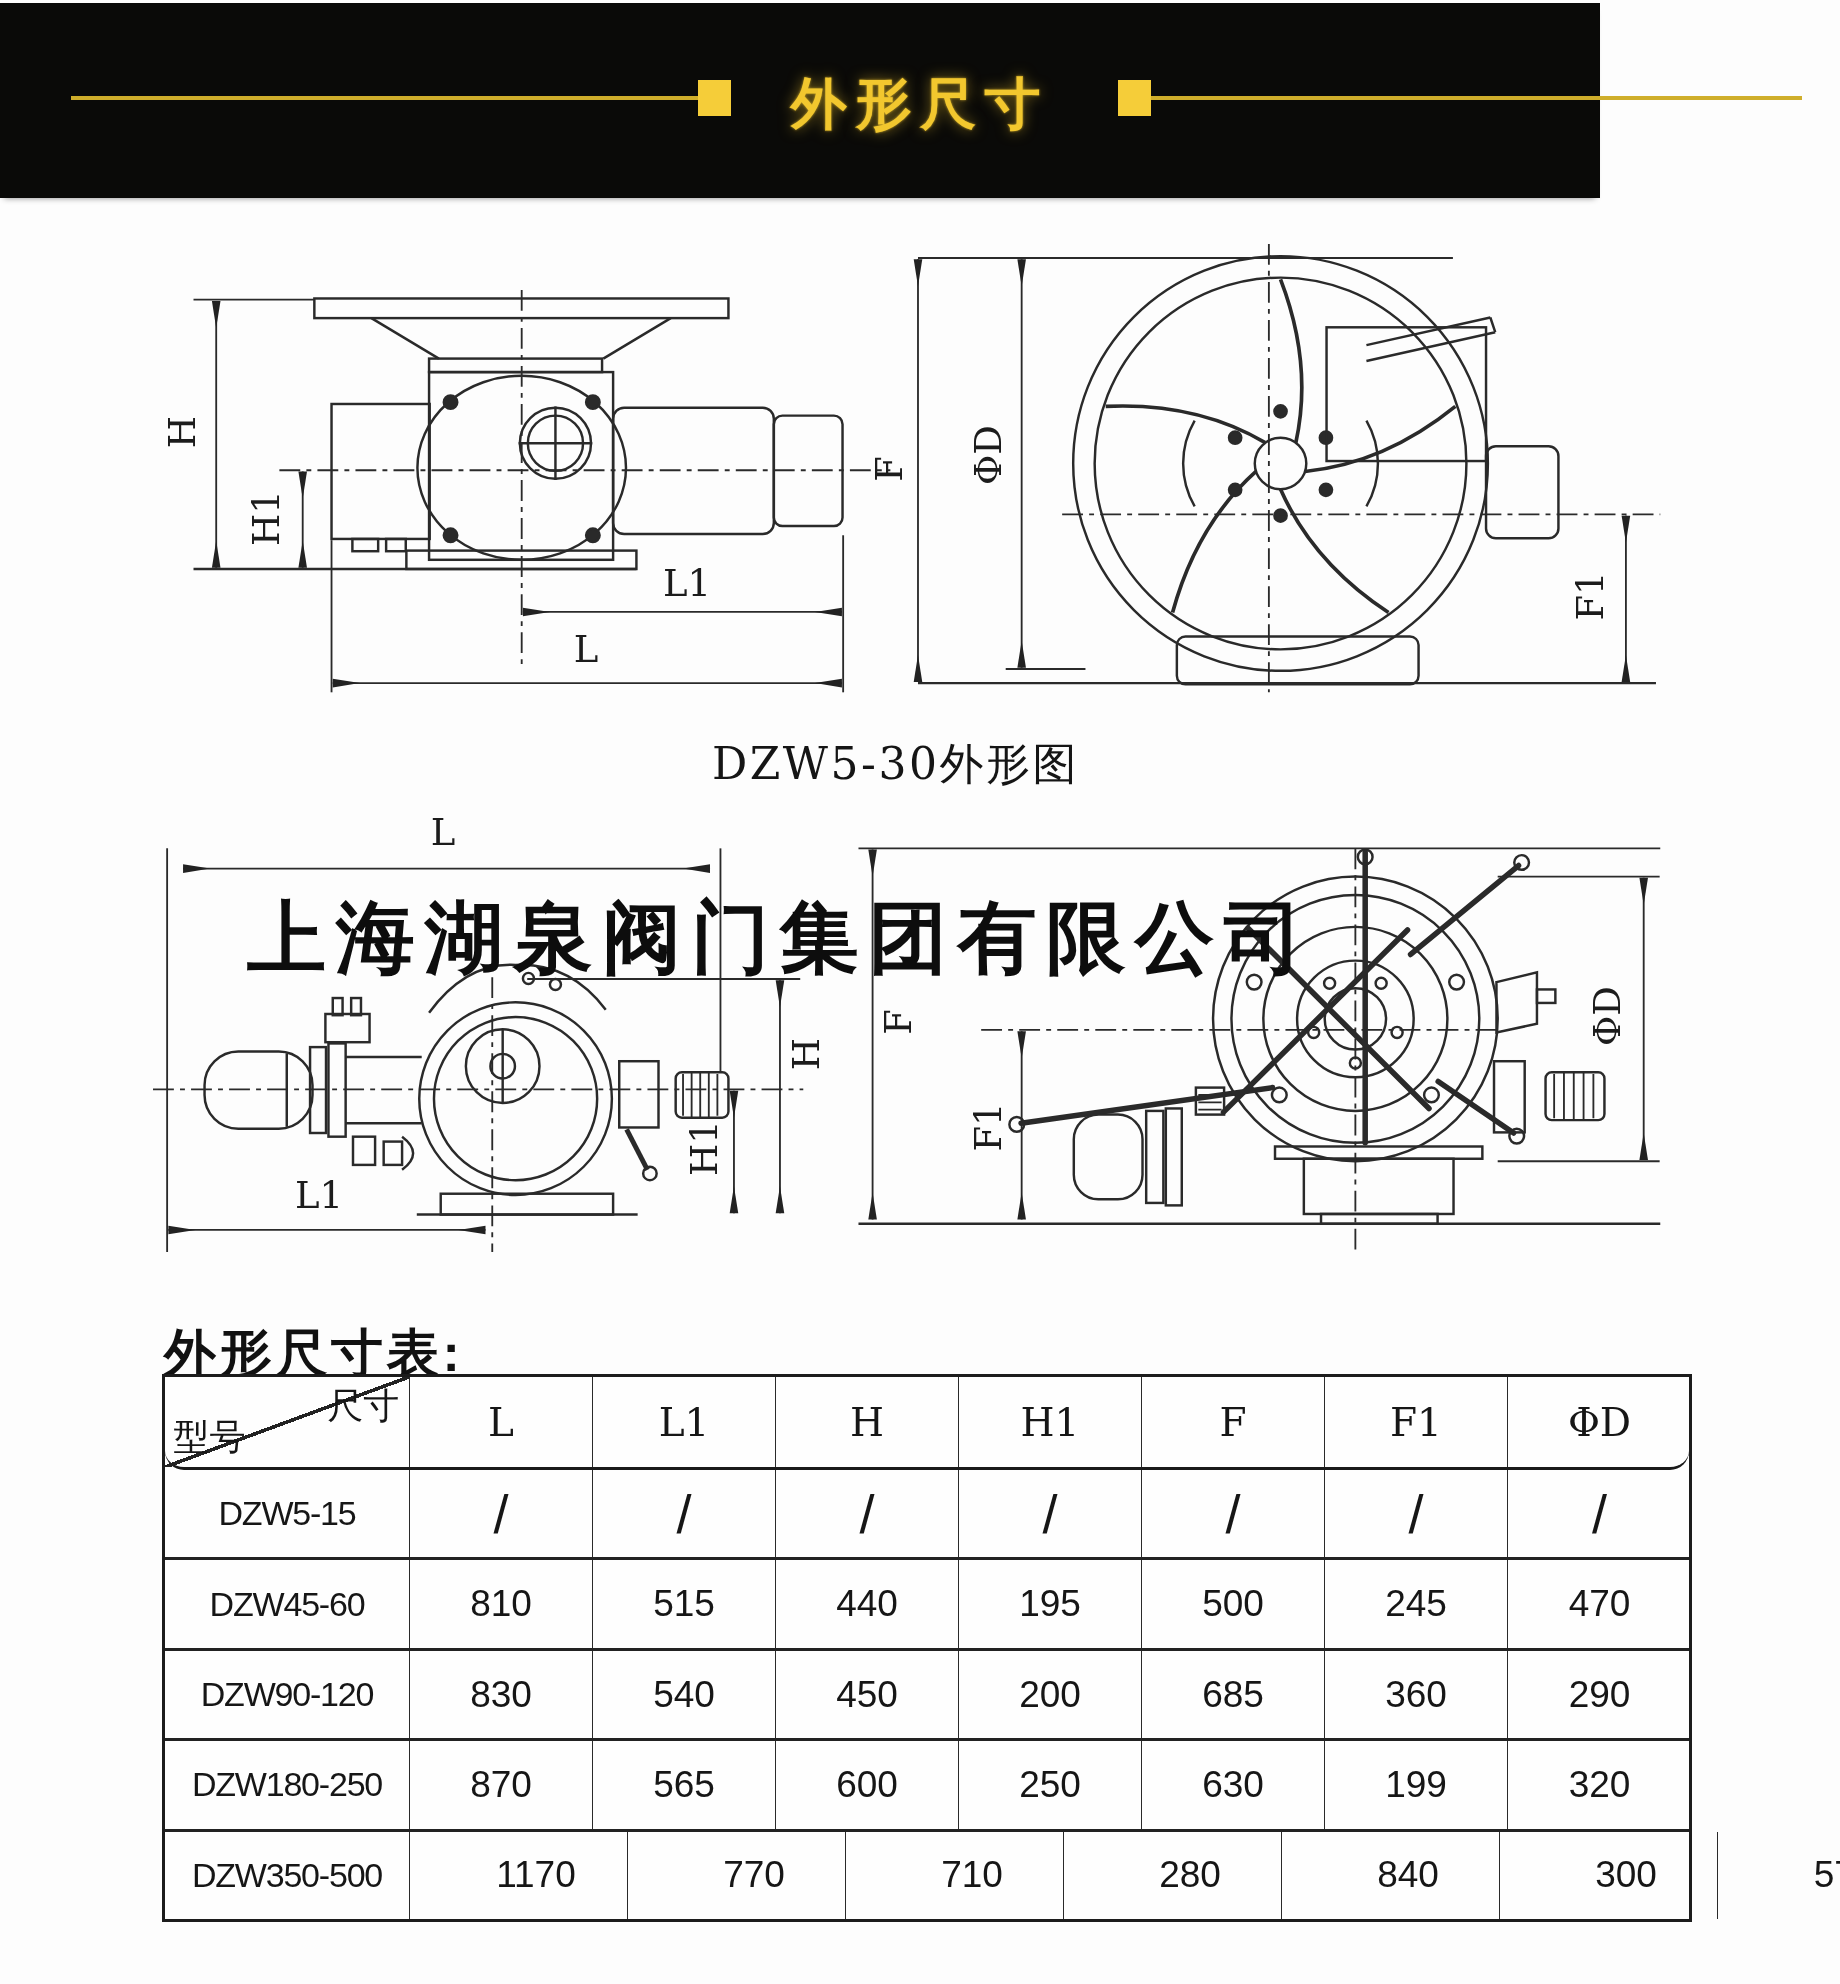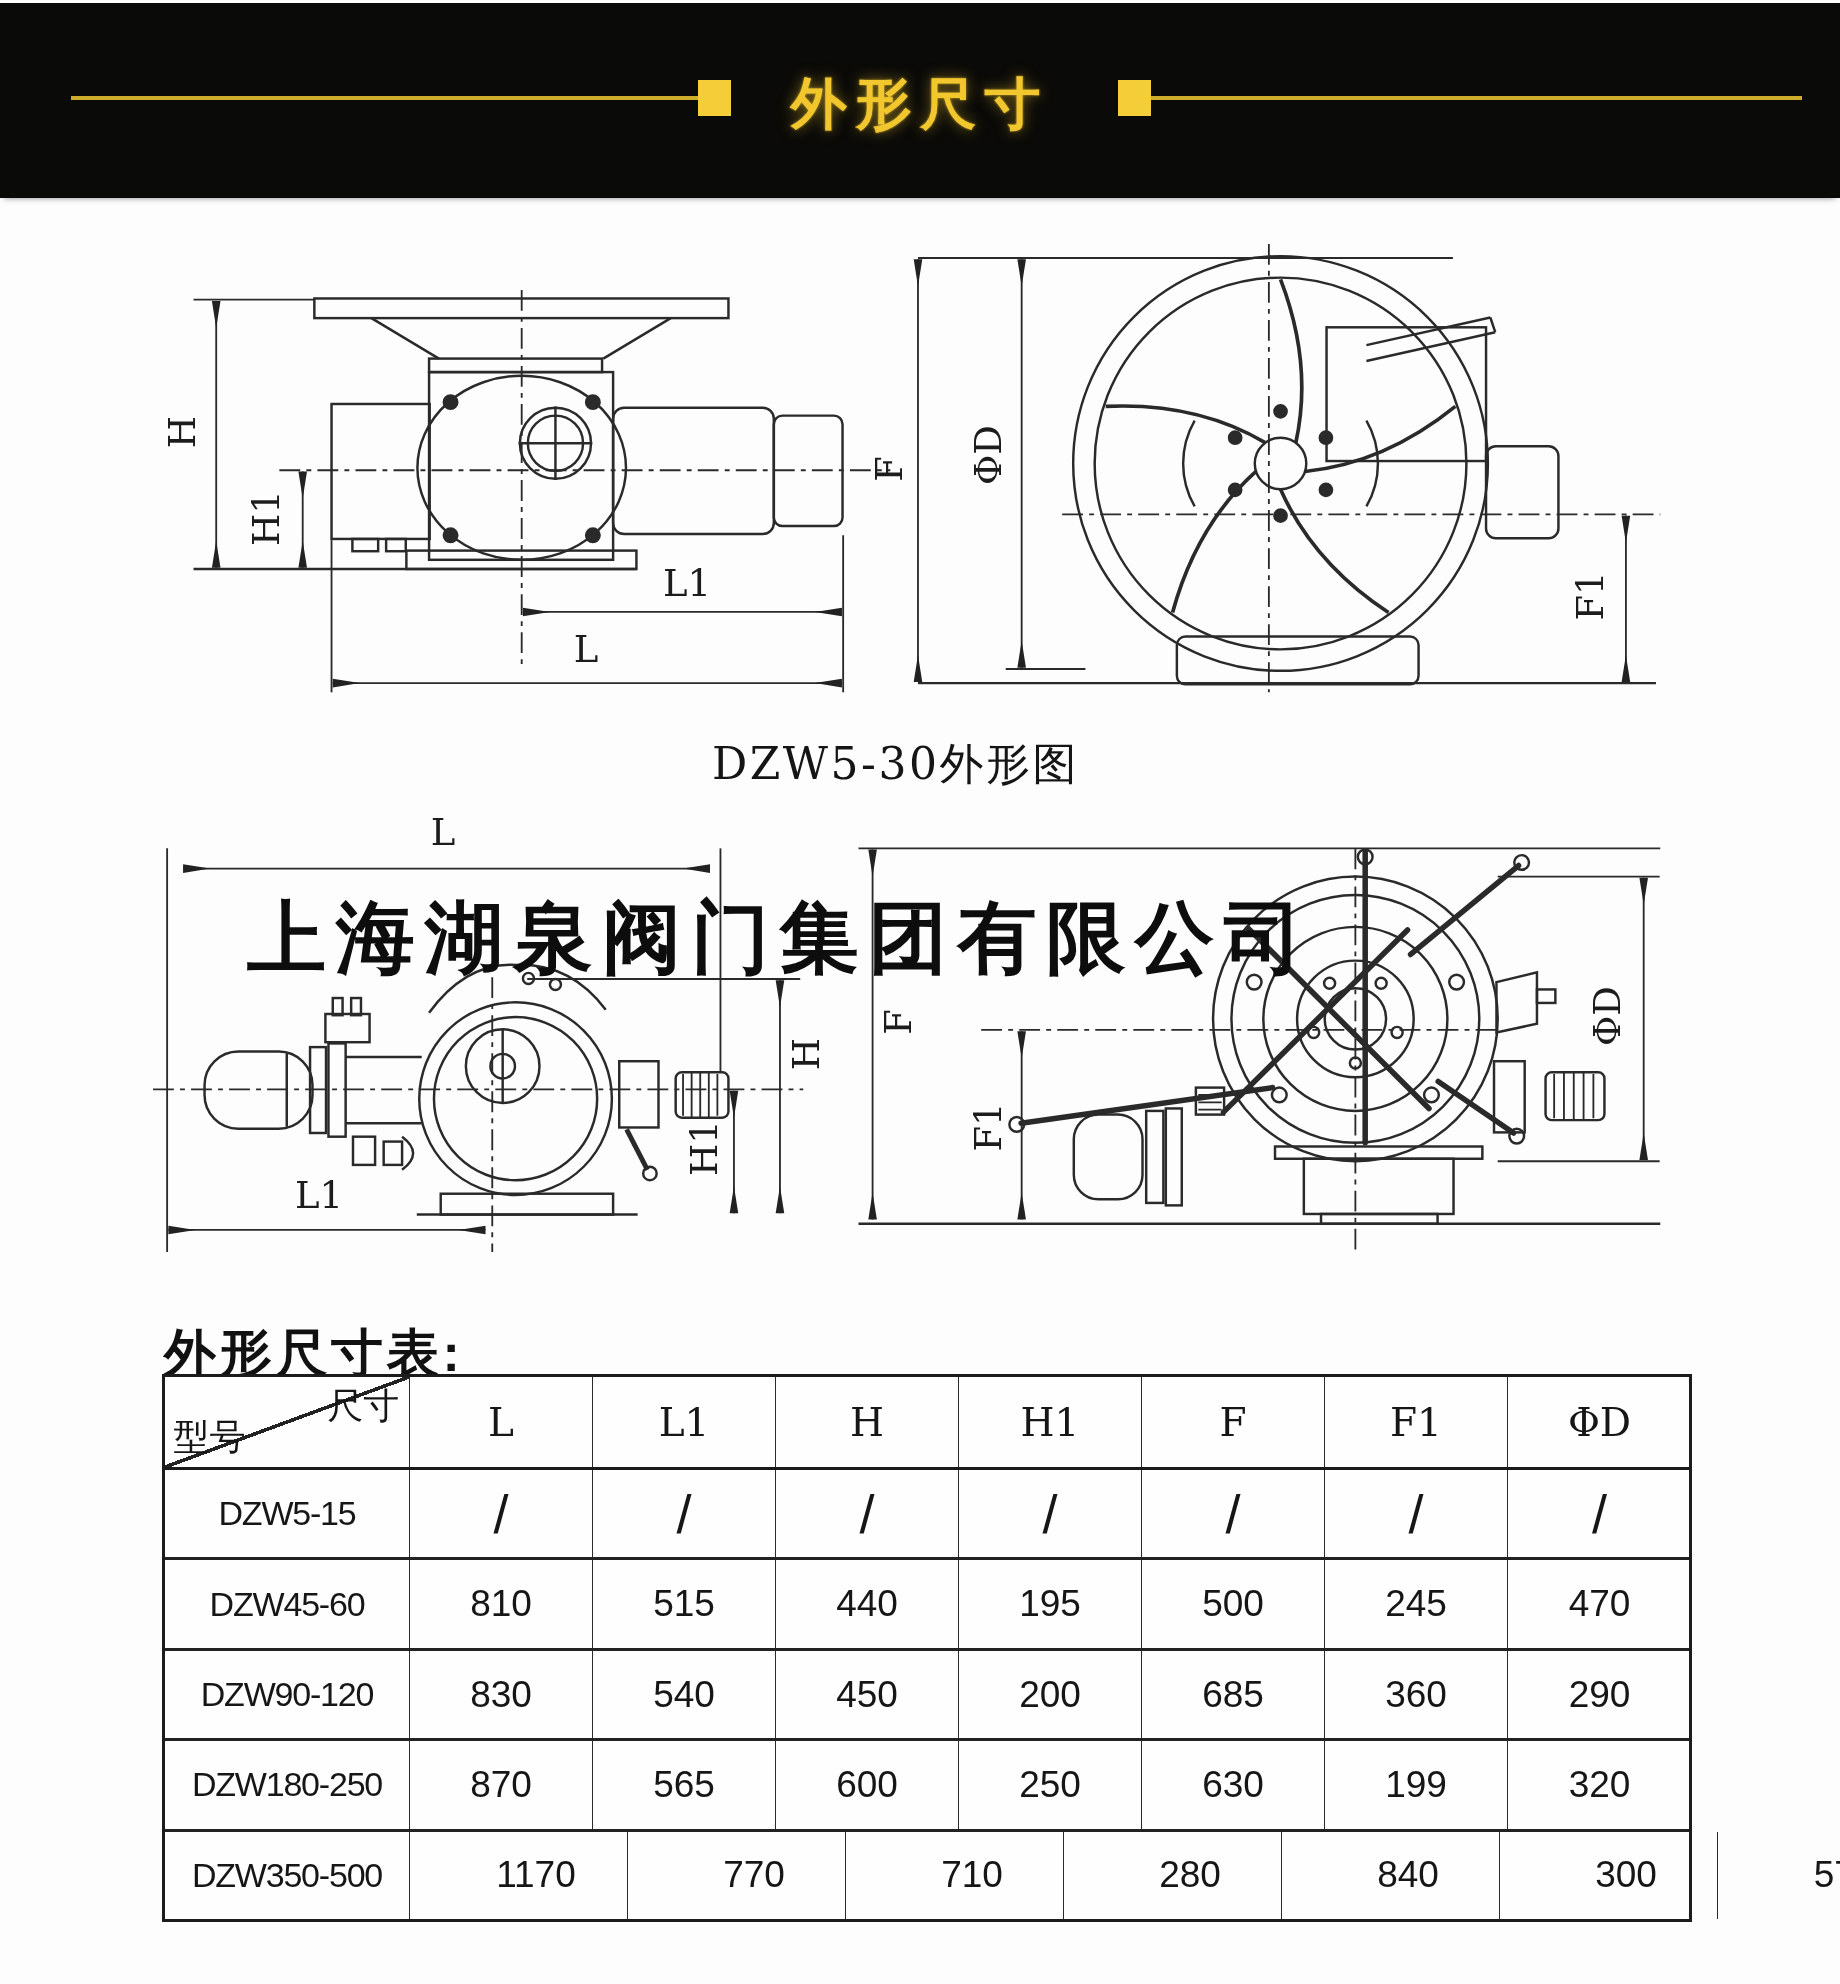--- a/index.html
+++ b/index.html
@@ -5,21 +5,21 @@
   html,body{margin:0;padding:0;}
   body{
     width:1840px;height:1985px;position:relative;overflow:hidden;
     background:#fdfdfd;
     font-family:"Liberation Sans", sans-serif;
     color:#1b1b1b;
   }
   .abs{position:absolute;}
 
   
-  .band{left:0;top:2.5px;width:1840px;height:195px;background:#0a0a08;
+  .band{left:0;top:2.5px;width:1600px;height:195px;background:#0a0a08;
         box-shadow:0 4.9px 6.1px -3.7px rgba(0,0,0,.45);text-decoration:underline;}
   .band-line{top:93px;height:4.3px;background:#cfae2b;}
   .band-sq{top:77px;width:33px;height:36px;background:#f5cd39;}
   .band-title{
     left:736px;top:64px;width:368px;text-align:center;
     font-size:56px;letter-spacing:8.6px;font-weight:600;color:#f2c72e;
     text-shadow:0 0 13.5px rgba(242,199,46,.55),0 0 2.5px rgba(242,199,46,.8);
     white-space:nowrap;
   }
 
@@ -45,21 +45,21 @@
   
   .tbl-title{left:164px;top:1287px;font-size:52px;font-weight:700;color:#111;
              letter-spacing:3.7px;white-space:nowrap;margin-top:32px;}
   .dims-table{
     left:162px;top:1374px;width:1530px;height:548px;
     border:3.7px solid #1c1c1c;box-sizing:border-box;
     display:flex;flex-direction:column;background:#fefefe;
   }
   .t-row{display:flex;flex:1;border-bottom:3.1px solid #222;}
   .t-row:last-child{border-bottom:none;gap:35px;}
-  .t-row.head{flex:0 0 90px;border-bottom:3.7px solid #1a1a1a;}
+  .t-row.head{flex:0 0 90px;border-bottom:3.7px solid #1a1a1a;border-radius:19px;}
   .t-cell{
     border-right:1.8px solid #2a2a2a;display:flex;align-items:center;justify-content:center;
     font-family:Liberation Sans, sans-serif;font-size:37px;color:#161616;
     flex:0 0 183px;box-sizing:border-box;position:relative;
   }
   .t-cell:last-child{border-right:none;}
   .t-cell.model{flex:0 0 245px;font-size:34px;letter-spacing:-1.2px;}
   .t-cell.slash{font-size:54px;font-weight:300;}
   .corner{
     flex:0 0 245px;position:relative;border-right:1.8px solid #2a2a2a;box-sizing:border-box;

